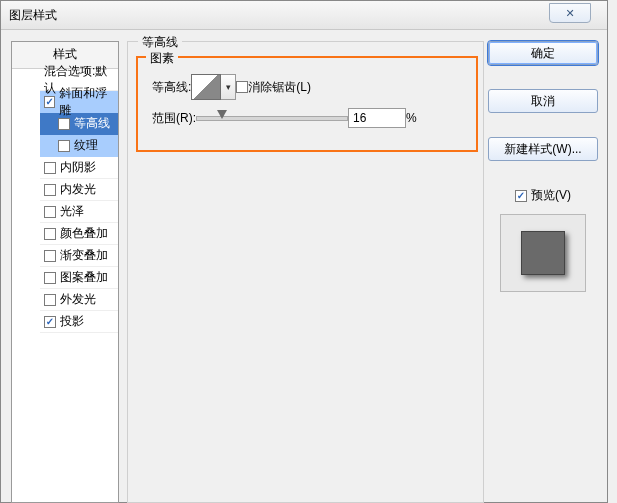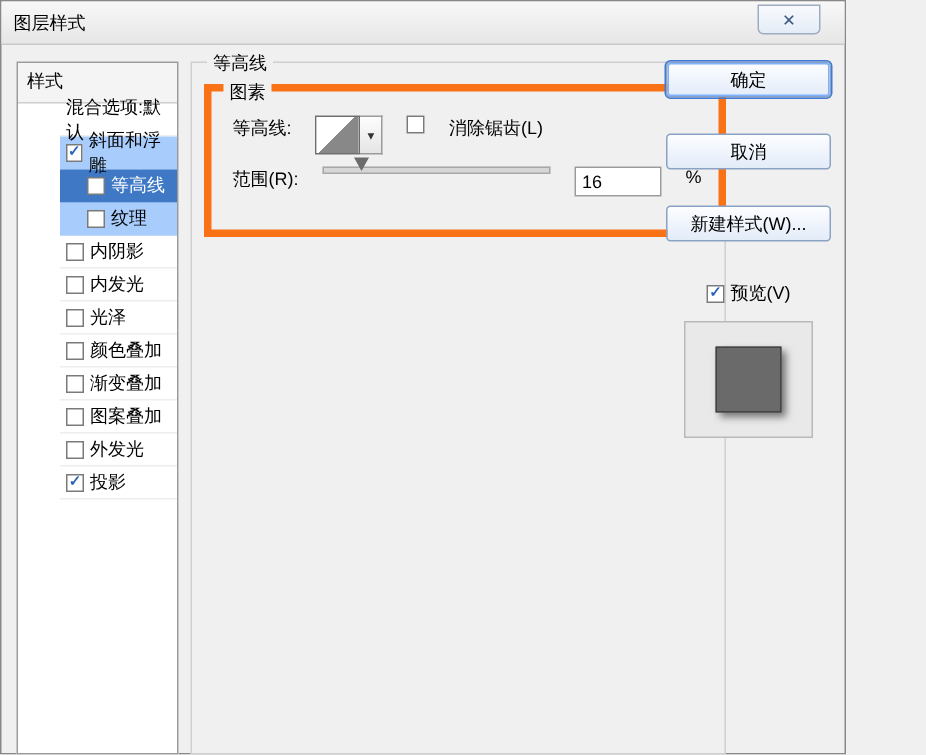--- a/index.html
+++ b/index.html
@@ -5,21 +5,21 @@
 html, body {
   margin: 0; padding: 0;
   width: 617px; height: 503px;
   font-family: "Microsoft YaHei", "SimSun", Tahoma, sans-serif;
   font-size: 12px;
   background: #f0f0f0;
   color: #000;
   overflow: hidden;
 }
 .window {
-  width: 564px; height: 503px;
+  width: 608px; height: 503px;
   background: #f0f0f0;
   border: 1px solid #888;
   box-sizing: border-box;
   position: relative;
 }
 .titlebar {
   height: 28px;
   background: linear-gradient(#f8f8f8, #e6e6e6);
   border-bottom: 1px solid #c8c8c8;
   display: flex;
@@ -49,20 +49,21 @@
   left: 10px; top: 12px;
   width: 106px; height: 460px;
   background: #fff;
   border: 1px solid #9a9a9a;
 }
 .styles-header {
   height: 22px;
   background: #f4f4f4;
   border-bottom: 1px solid #d0d0d0;
   padding: 4px 6px 0 6px;
+  text-align: center;
 }
 .style-row {
   height: 21px;
   padding: 0 4px;
   display: flex;
   align-items: center;
   gap: 4px;
   border-bottom: 1px solid #eee;
   margin-left: 28px;
 }
@@ -95,27 +96,27 @@
 .group-label {
   position: absolute;
   top: -8px; left: 10px;
   background: #f0f0f0;
   padding: 0 4px;
 }
 .inner-group {
   position: absolute;
   left: 8px; top: 14px;
   width: 338px; height: 92px;
-  border: 5px solid #f97316;
+  border: 2px solid #f97316;
 }
 .inner-group .group-label { top: -8px; left: 8px; font-size:12px;}
 .line {
   position: absolute;
   left: 14px;
-  display: flex; gap: 16px;
+  display: flex; align-items: center; gap: 0;
 }
 .line1 { top: 16px; }
 .line2 { top: 50px; }
 .contour-thumb {
   width: 28px; height: 24px;
   border: 1px solid #6e6e6e;
   background: #fff;
   position: relative;
   overflow: hidden;
 }

